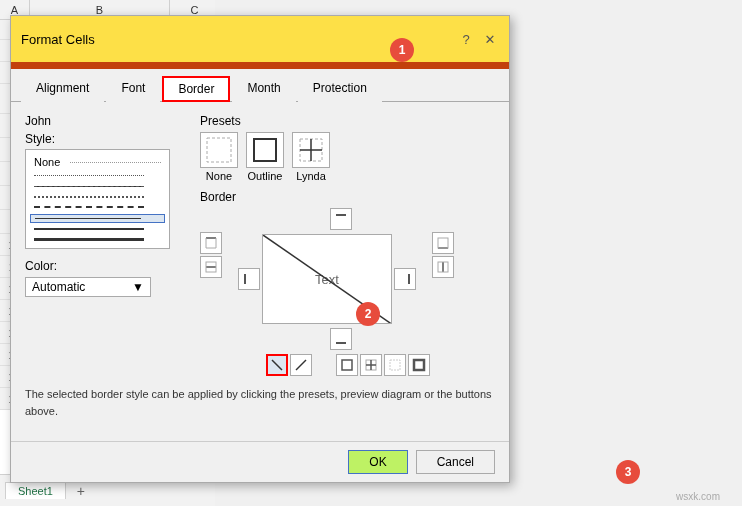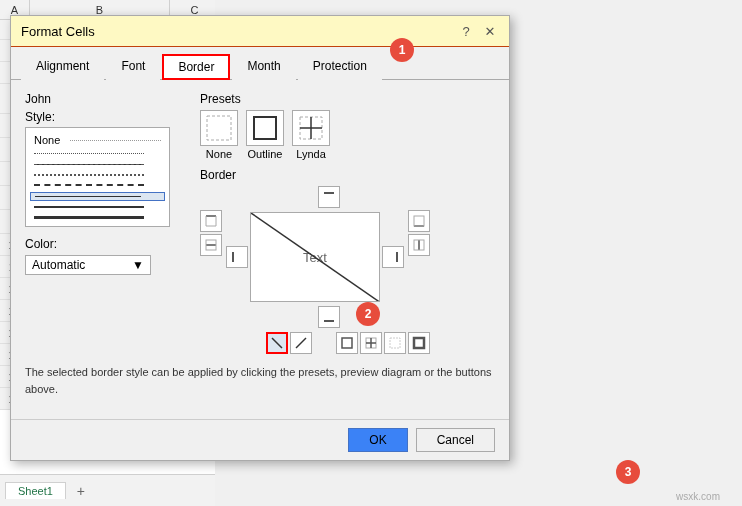--- a/index.html
+++ b/index.html
@@ -125,26 +125,26 @@
       position: absolute;
       top: 15px;
       left: 10px;
       width: 500px;
       background: #f0f0f0;
       border: 1px solid #aaa;
       box-shadow: 3px 3px 10px rgba(0,0,0,0.3);
     }
 
     .dialog-titlebar {
-      background: #fef9c3;
-      padding: 6px 10px;
+      background: #fde047;
+      padding: 14px 10px;
       display: flex;
       align-items: center;
       justify-content: space-between;
-      border-bottom: 1px solid #c2410c;
+      border-bottom: 7px solid #c2410c;
     }
     .dialog-title {
       font-size: 13px;
       font-weight: normal;
       color: #000;
     }
     .dialog-controls {
       display: flex;
       gap: 6px;
     }
@@ -357,21 +357,21 @@
       border-top: 1px solid #ccc;
     }
     .btn {
       padding: 4px 20px;
       font-size: 12px;
       cursor: pointer;
       border: 1px solid #aaa;
       background: #f0f0f0;
     }
     .btn-ok {
-      background: #3b82f6;
+      background: #bef264;
       border: 1px solid #4472c4;
     }
 
     
     .circle-annotation {
       position: absolute;
       width: 24px;
       height: 24px;
       border-radius: 50%;
       background: #e74c3c;
@@ -611,21 +611,21 @@
                 <line x1="14" y1="3" x2="14" y2="25" stroke="#333" stroke-width="1.5"></line>
                 <line x1="3" y1="14" x2="25" y2="14" stroke="#333" stroke-width="1.5"></line>
               </svg>
             </div>
             <span class="preset-label">Lynda</span>
           </div>
         </div>
 
         <div class="border-section-label">Border</div>
 
-        <div style="display:flex; gap:4px; align-items:flex-start;">
+        <div style="display:flex; gap:16px; align-items:flex-start;">
 
           <div style="display:flex; flex-direction:column; gap:2px; padding-top:24px;">
             <div class="border-btn">
               <svg width="14" height="14">
                 <line x1="2" y1="2" x2="12" y2="2" stroke="#555" stroke-width="1.5"></line>
                 <line x1="2" y1="2" x2="2" y2="12" stroke="#aaa" stroke-width="1"></line>
                 <line x1="12" y1="2" x2="12" y2="12" stroke="#aaa" stroke-width="1"></line>
                 <line x1="2" y1="12" x2="12" y2="12" stroke="#aaa" stroke-width="1"></line>
               </svg>
             </div>

